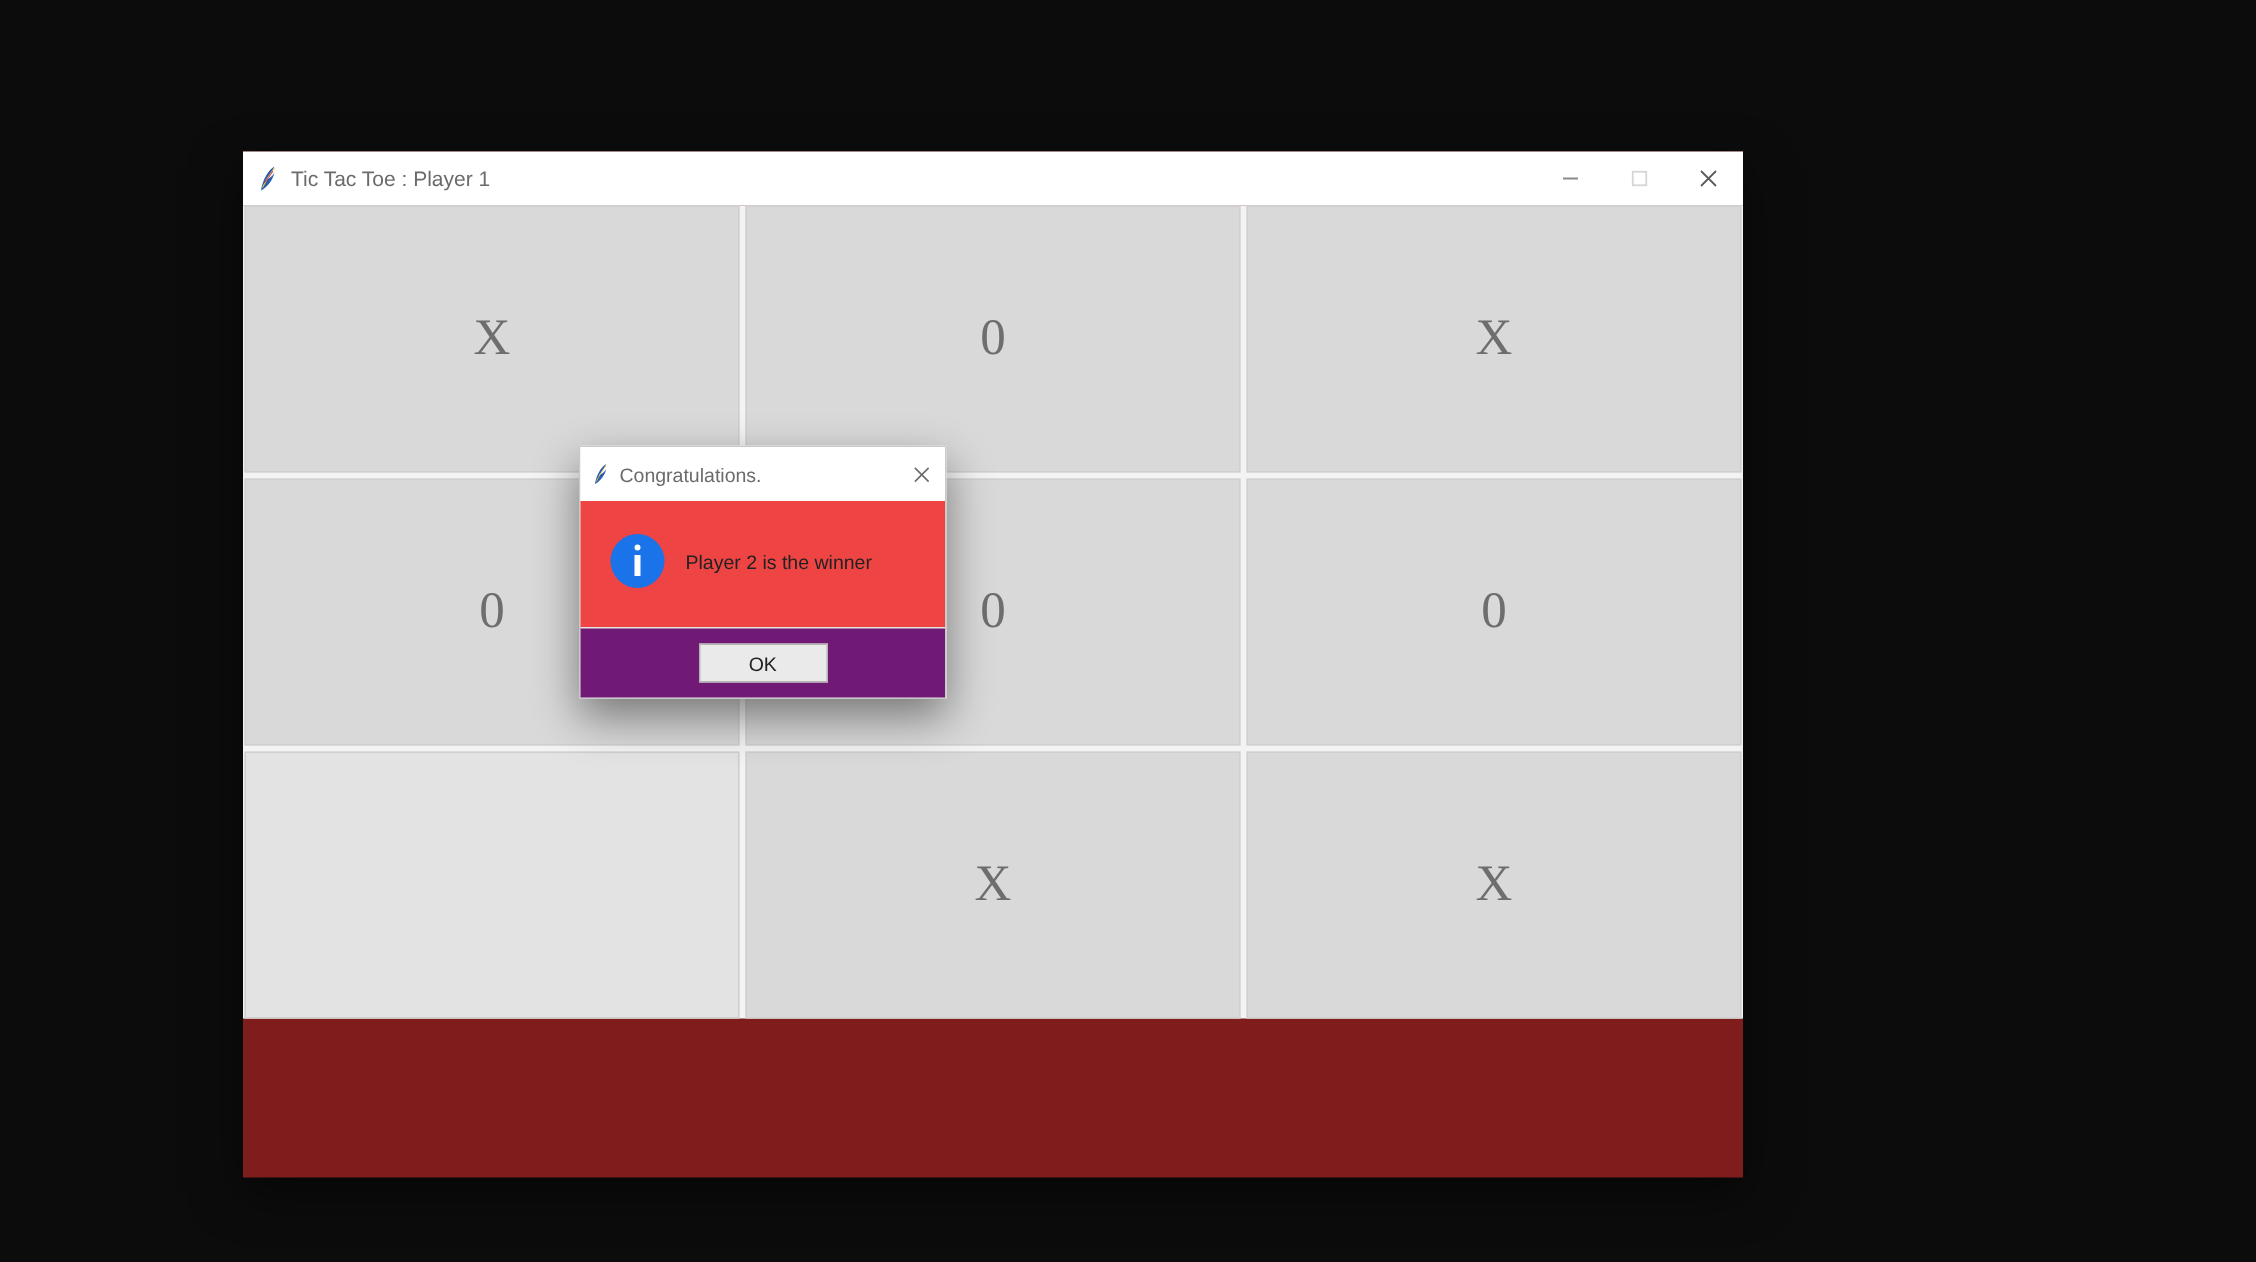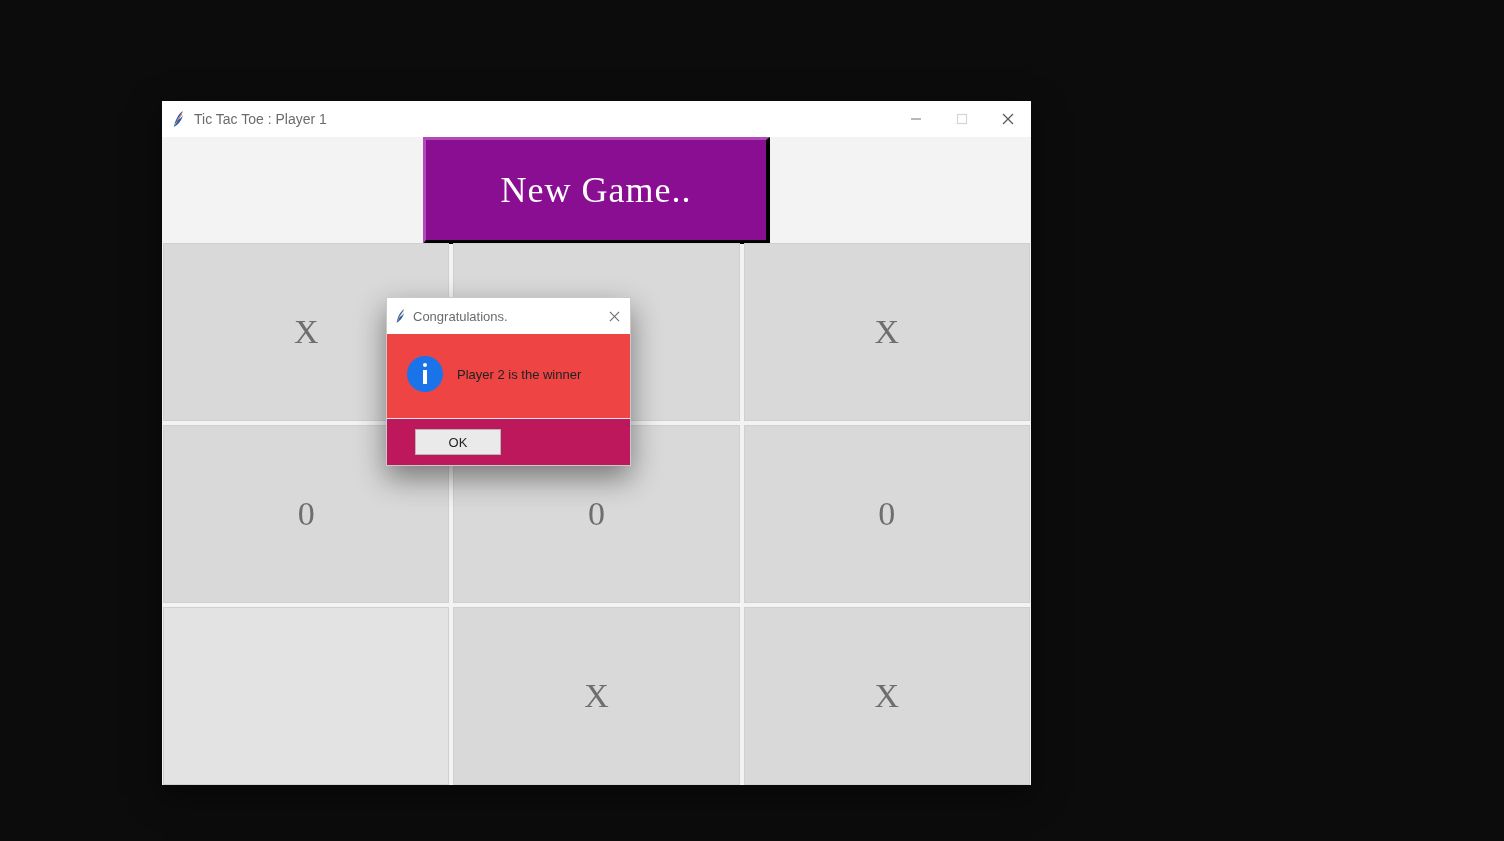--- a/index.html
+++ b/index.html
@@ -1,16 +1,16 @@
 <!DOCTYPE html>
 <html><head>
 <meta charset="utf-8">
 <style>
   html,body{margin:0;padding:0;width:1504px;height:841px;background:#0c0c0c;font-family:"Segoe UI",Arial,sans-serif;overflow:hidden}
-  .app-window{position:absolute;left:162px;top:101px;width:869px;height:684px;background:#7f1d1d;box-shadow:0 10px 30px rgba(0,0,0,.5)}
+  .app-window{position:absolute;left:162px;top:101px;width:1000px;height:684px;background:#7f1d1d;box-shadow:0 10px 30px rgba(0,0,0,.5)}
   .titlebar{height:36px;background:#ffffff;display:flex;align-items:center;padding:0 0 0 10px;color:#6b6b6b;font-size:14px}
   .tk-feather{width:12px;height:18px;margin-right:10px;flex:0 0 auto}
   .titlebar .title-text{flex:0 0 auto}
   .titlebar .spacer{flex:1 1 auto}
   .winbtn{width:46px;height:36px;display:flex;align-items:center;justify-content:center;color:#8a8a8a}
   .winbtn svg{display:block}
   .header-strip{height:106px;background:#f3f3f3;display:flex;align-items:center;justify-content:center}
   .new-game-btn{width:340px;height:100px;background:#8a0e92;color:#ffffff;display:flex;align-items:center;justify-content:center;font-family:"Papyrus","Segoe UI",serif;font-size:36px;letter-spacing:1px;border-top:3px solid #b04ab8;border-left:3px solid #b04ab8;border-right:4px solid #000;border-bottom:4px solid #000;user-select:none;cursor:pointer}
   .board{display:grid;grid-template-columns:repeat(3,1fr);grid-template-rows:repeat(3,1fr);height:calc(100% - 36px - 106px);gap:4px;background:#f3f3f3;padding:0 1px 0 1px;box-sizing:border-box}
   .cell{background:#d9d9d9;border:1px solid #cfcfcf;display:flex;align-items:center;justify-content:center;font-family:"Papyrus","Segoe UI",serif;font-size:34px;color:#6e6e6e;cursor:pointer;user-select:none}
@@ -19,21 +19,21 @@
   .dialog{position:absolute;left:386px;top:297px;width:243px;background:#ffffff;border:1px solid #c9c9c9;box-shadow:0 12px 28px rgba(0,0,0,.45)}
   .dlg-titlebar{height:36px;background:#ffffff;display:flex;align-items:center;padding:0 0 0 8px;color:#6b6b6b;font-size:13px}
   .dlg-titlebar .title-text{flex:0 0 auto}
   .dlg-titlebar .spacer{flex:1 1 auto}
   .dlg-close{width:32px;height:28px;display:flex;align-items:center;justify-content:center;color:#6b6b6b;cursor:pointer}
   .dlg-body{display:flex;align-items:center;gap:14px;padding:22px 16px 26px 20px;background:#ef4444}
   .info-icon{width:36px;height:36px;border-radius:50%;background:#1a73e8;position:relative;flex:0 0 auto}
   .info-icon::before{content:"";position:absolute;left:50%;top:7px;width:4px;height:4px;background:#fff;border-radius:50%;transform:translateX(-50%)}
   .info-icon::after{content:"";position:absolute;left:50%;top:14px;width:4px;height:14px;background:#fff;transform:translateX(-50%)}
   .dlg-msg{font-size:13px;color:#222}
-  .dlg-footer{background:#be185d;padding:10px 28px;display:flex;justify-content:flex-start;border-top:1px solid #e6e6e6}
+  .dlg-footer{background:#701a75;padding:10px 28px;display:flex;justify-content:center;border-top:1px solid #e6e6e6}
   .ok-btn{min-width:86px;height:26px;background:#eaeaea;border:1px solid #b5b5b5;font-size:13px;color:#222;cursor:pointer}
 </style>
 </head>
 <body>
 
 <div class="app-window">
 
   <div class="titlebar">
     <svg class="tk-feather" viewBox="0 0 24 36">
       <path d="M4 34 C6 20 14 6 22 2 C18 10 14 16 10 20 C16 18 20 14 22 10 C20 20 12 30 4 34 Z" fill="#2a5db0"></path>
@@ -53,23 +53,20 @@
         </svg>
     </div>
     <div class="winbtn">
       <svg width="12" height="12" viewBox="0 0 12 12">
           <line x1="1" y1="1" x2="11" y2="11" stroke="#5a5a5a" stroke-width="1.2"></line>
           <line x1="11" y1="1" x2="1" y2="11" stroke="#5a5a5a" stroke-width="1.2"></line>
         </svg>
     </div>
   </div>
 
-  <div class="header-strip">
-    <div class="new-game-btn">New Game..</div>
-  </div>
 
   <div class="board">
     <div class="cell">X</div>
     <div class="cell">0</div>
     <div class="cell">X</div>
     <div class="cell">0</div>
     <div class="cell">0</div>
     <div class="cell">0</div>
     <div class="cell empty"></div>
     <div class="cell">X</div>

